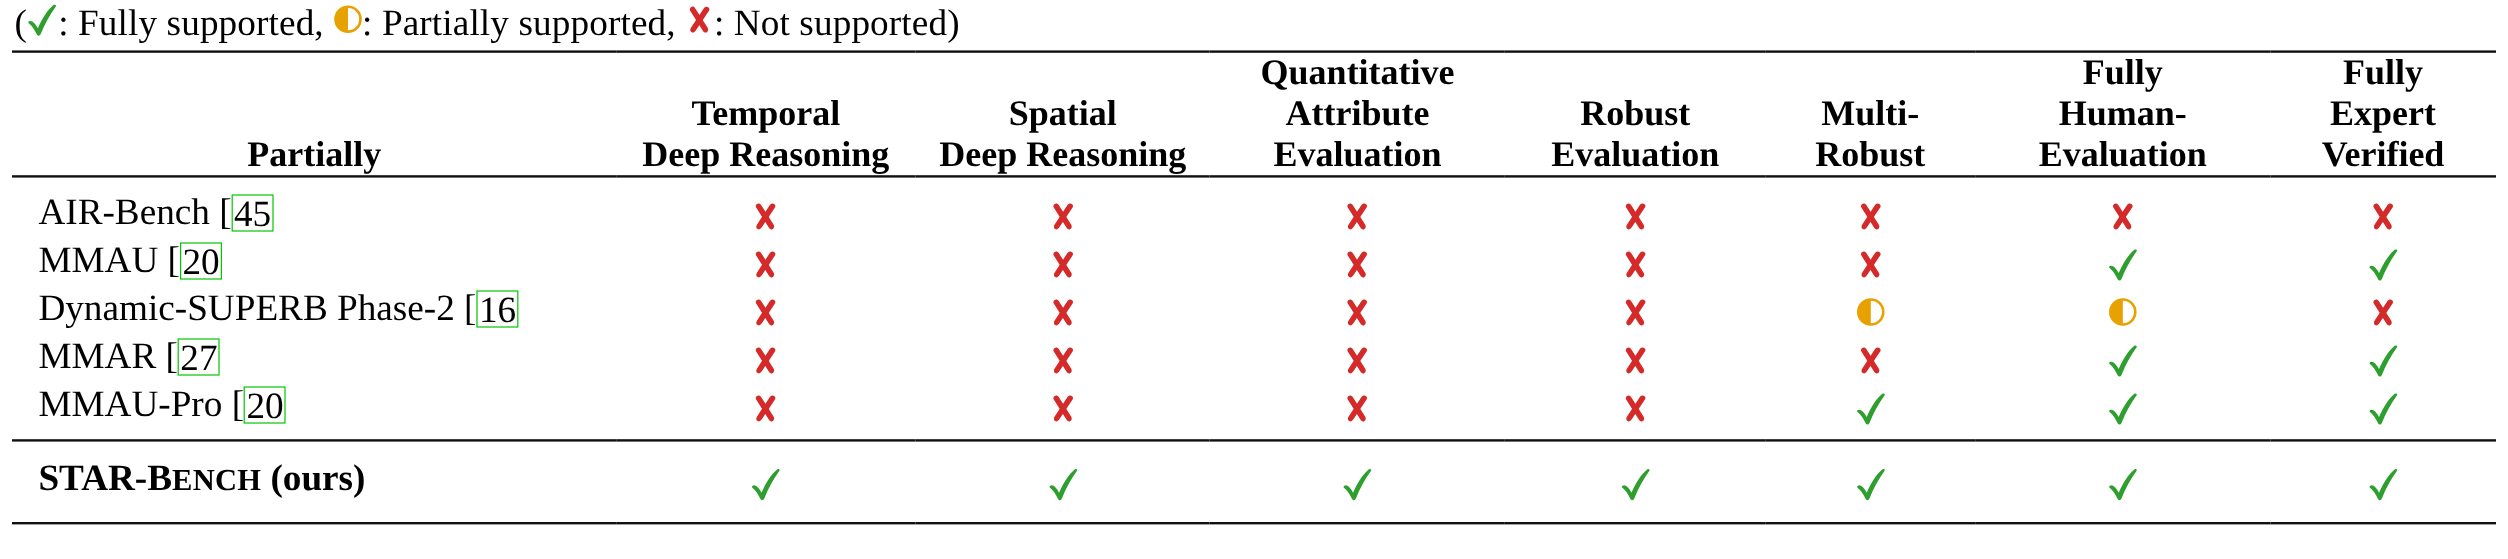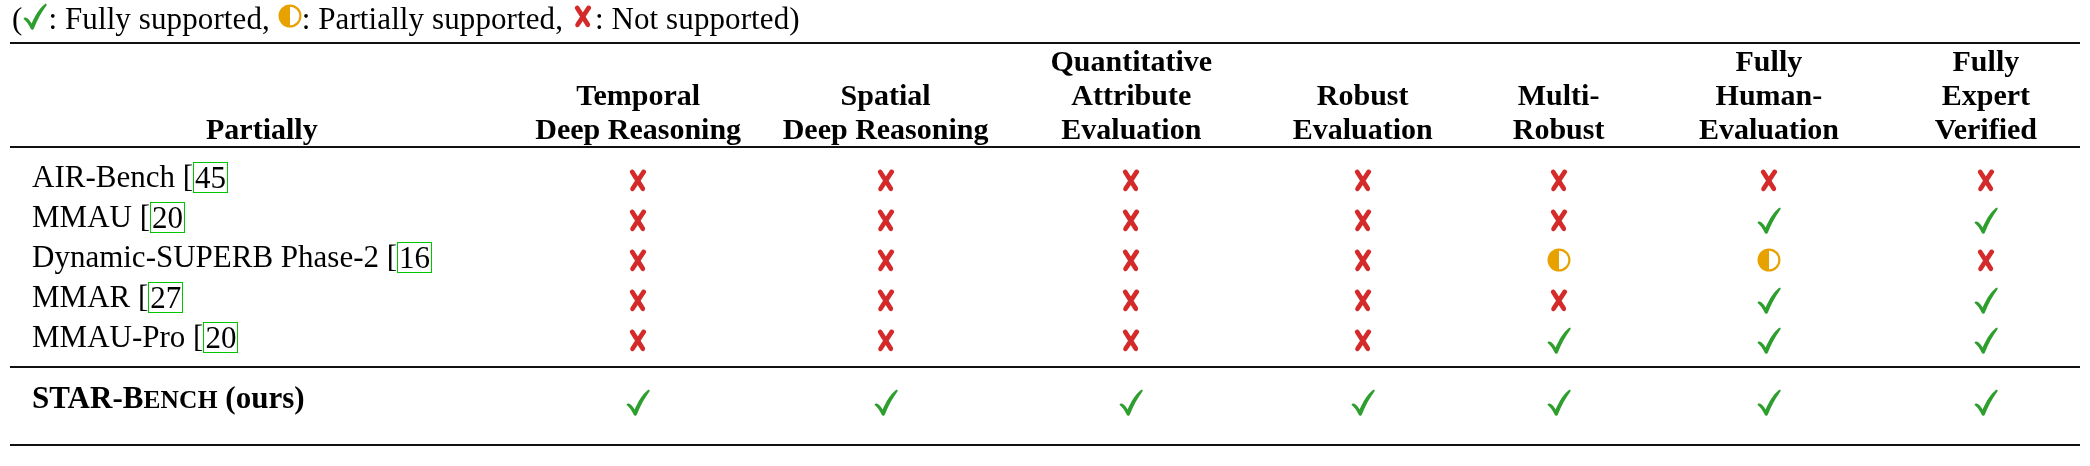--- a/index.html
+++ b/index.html
@@ -88,21 +88,21 @@
     text-align: left;
     padding-left: 22px;
     white-space: nowrap;
   }
   tbody tr.first-data td { padding-top: 9px; }
   tbody tr.last-data  td { padding-bottom: 9px; }
 
   tr.ours td {
     font-weight: bold;
     padding-top: 10px;
-    padding-bottom: 25px;
+    padding-bottom: 15px;
   }
   .ours-label {
     font-weight: bold;
     white-space: nowrap;
   }
   .smallcaps {
     font-size: 0.82em;
     letter-spacing: 0.2px;
   }
 

